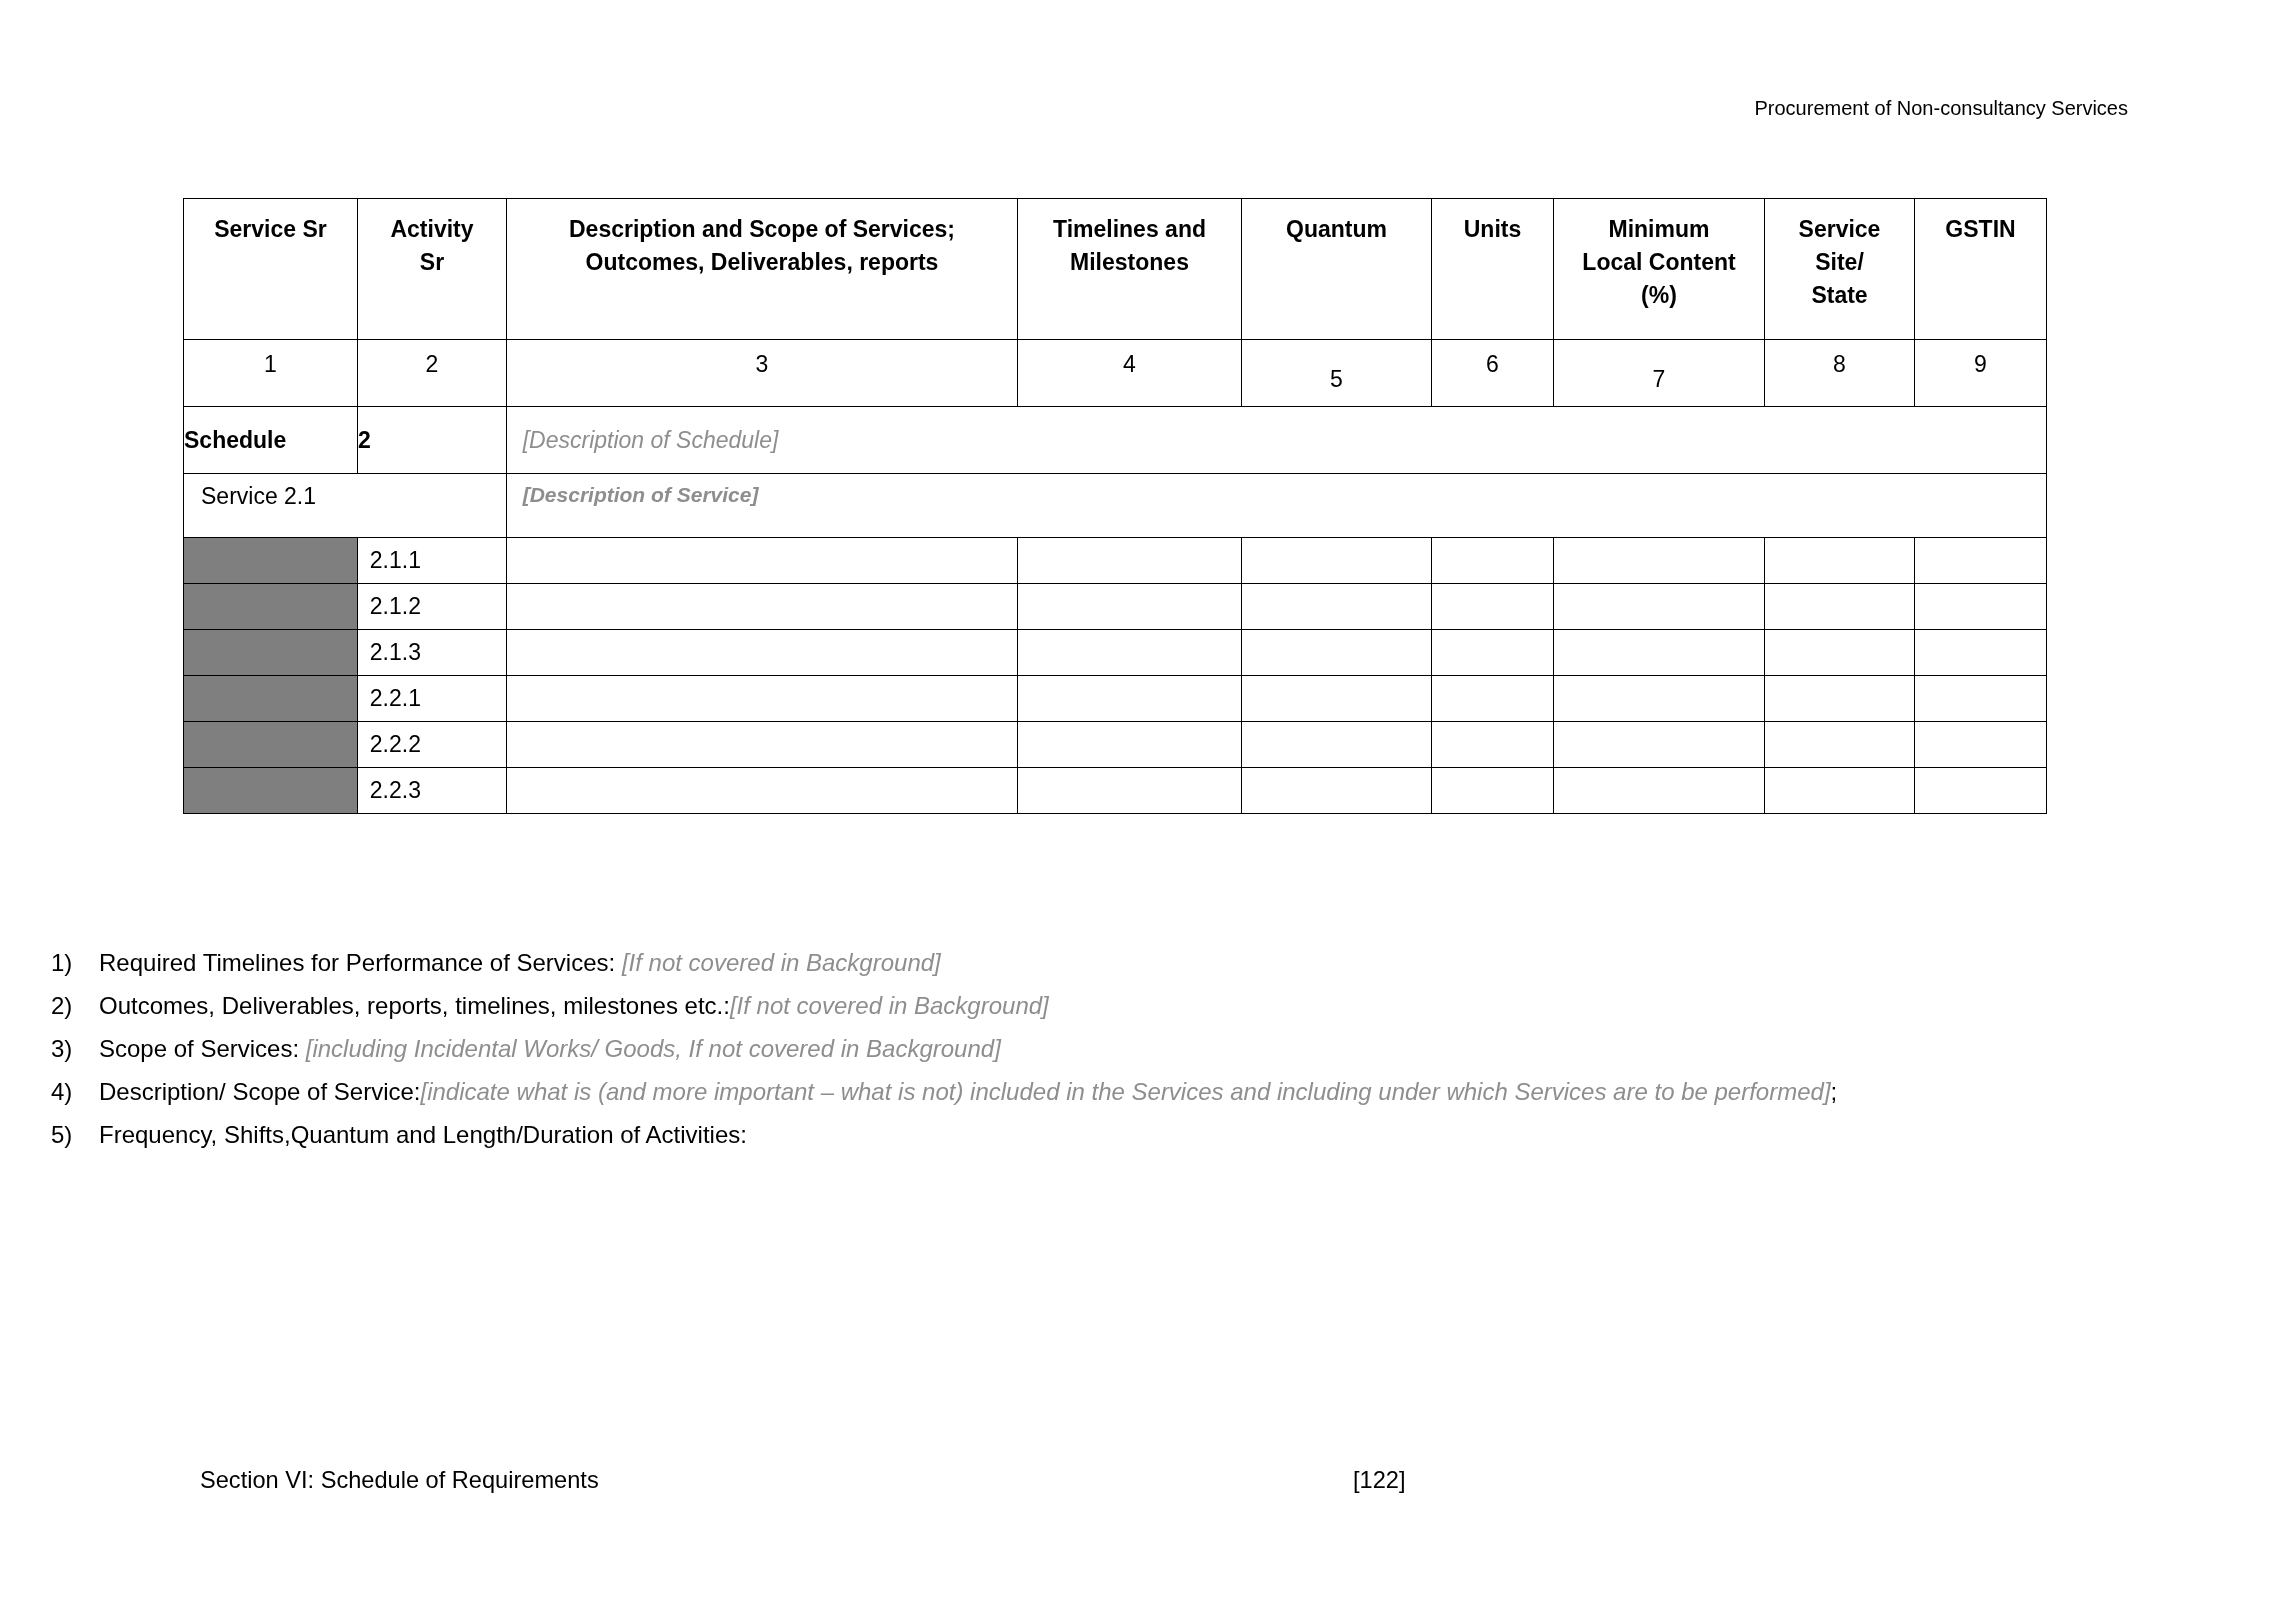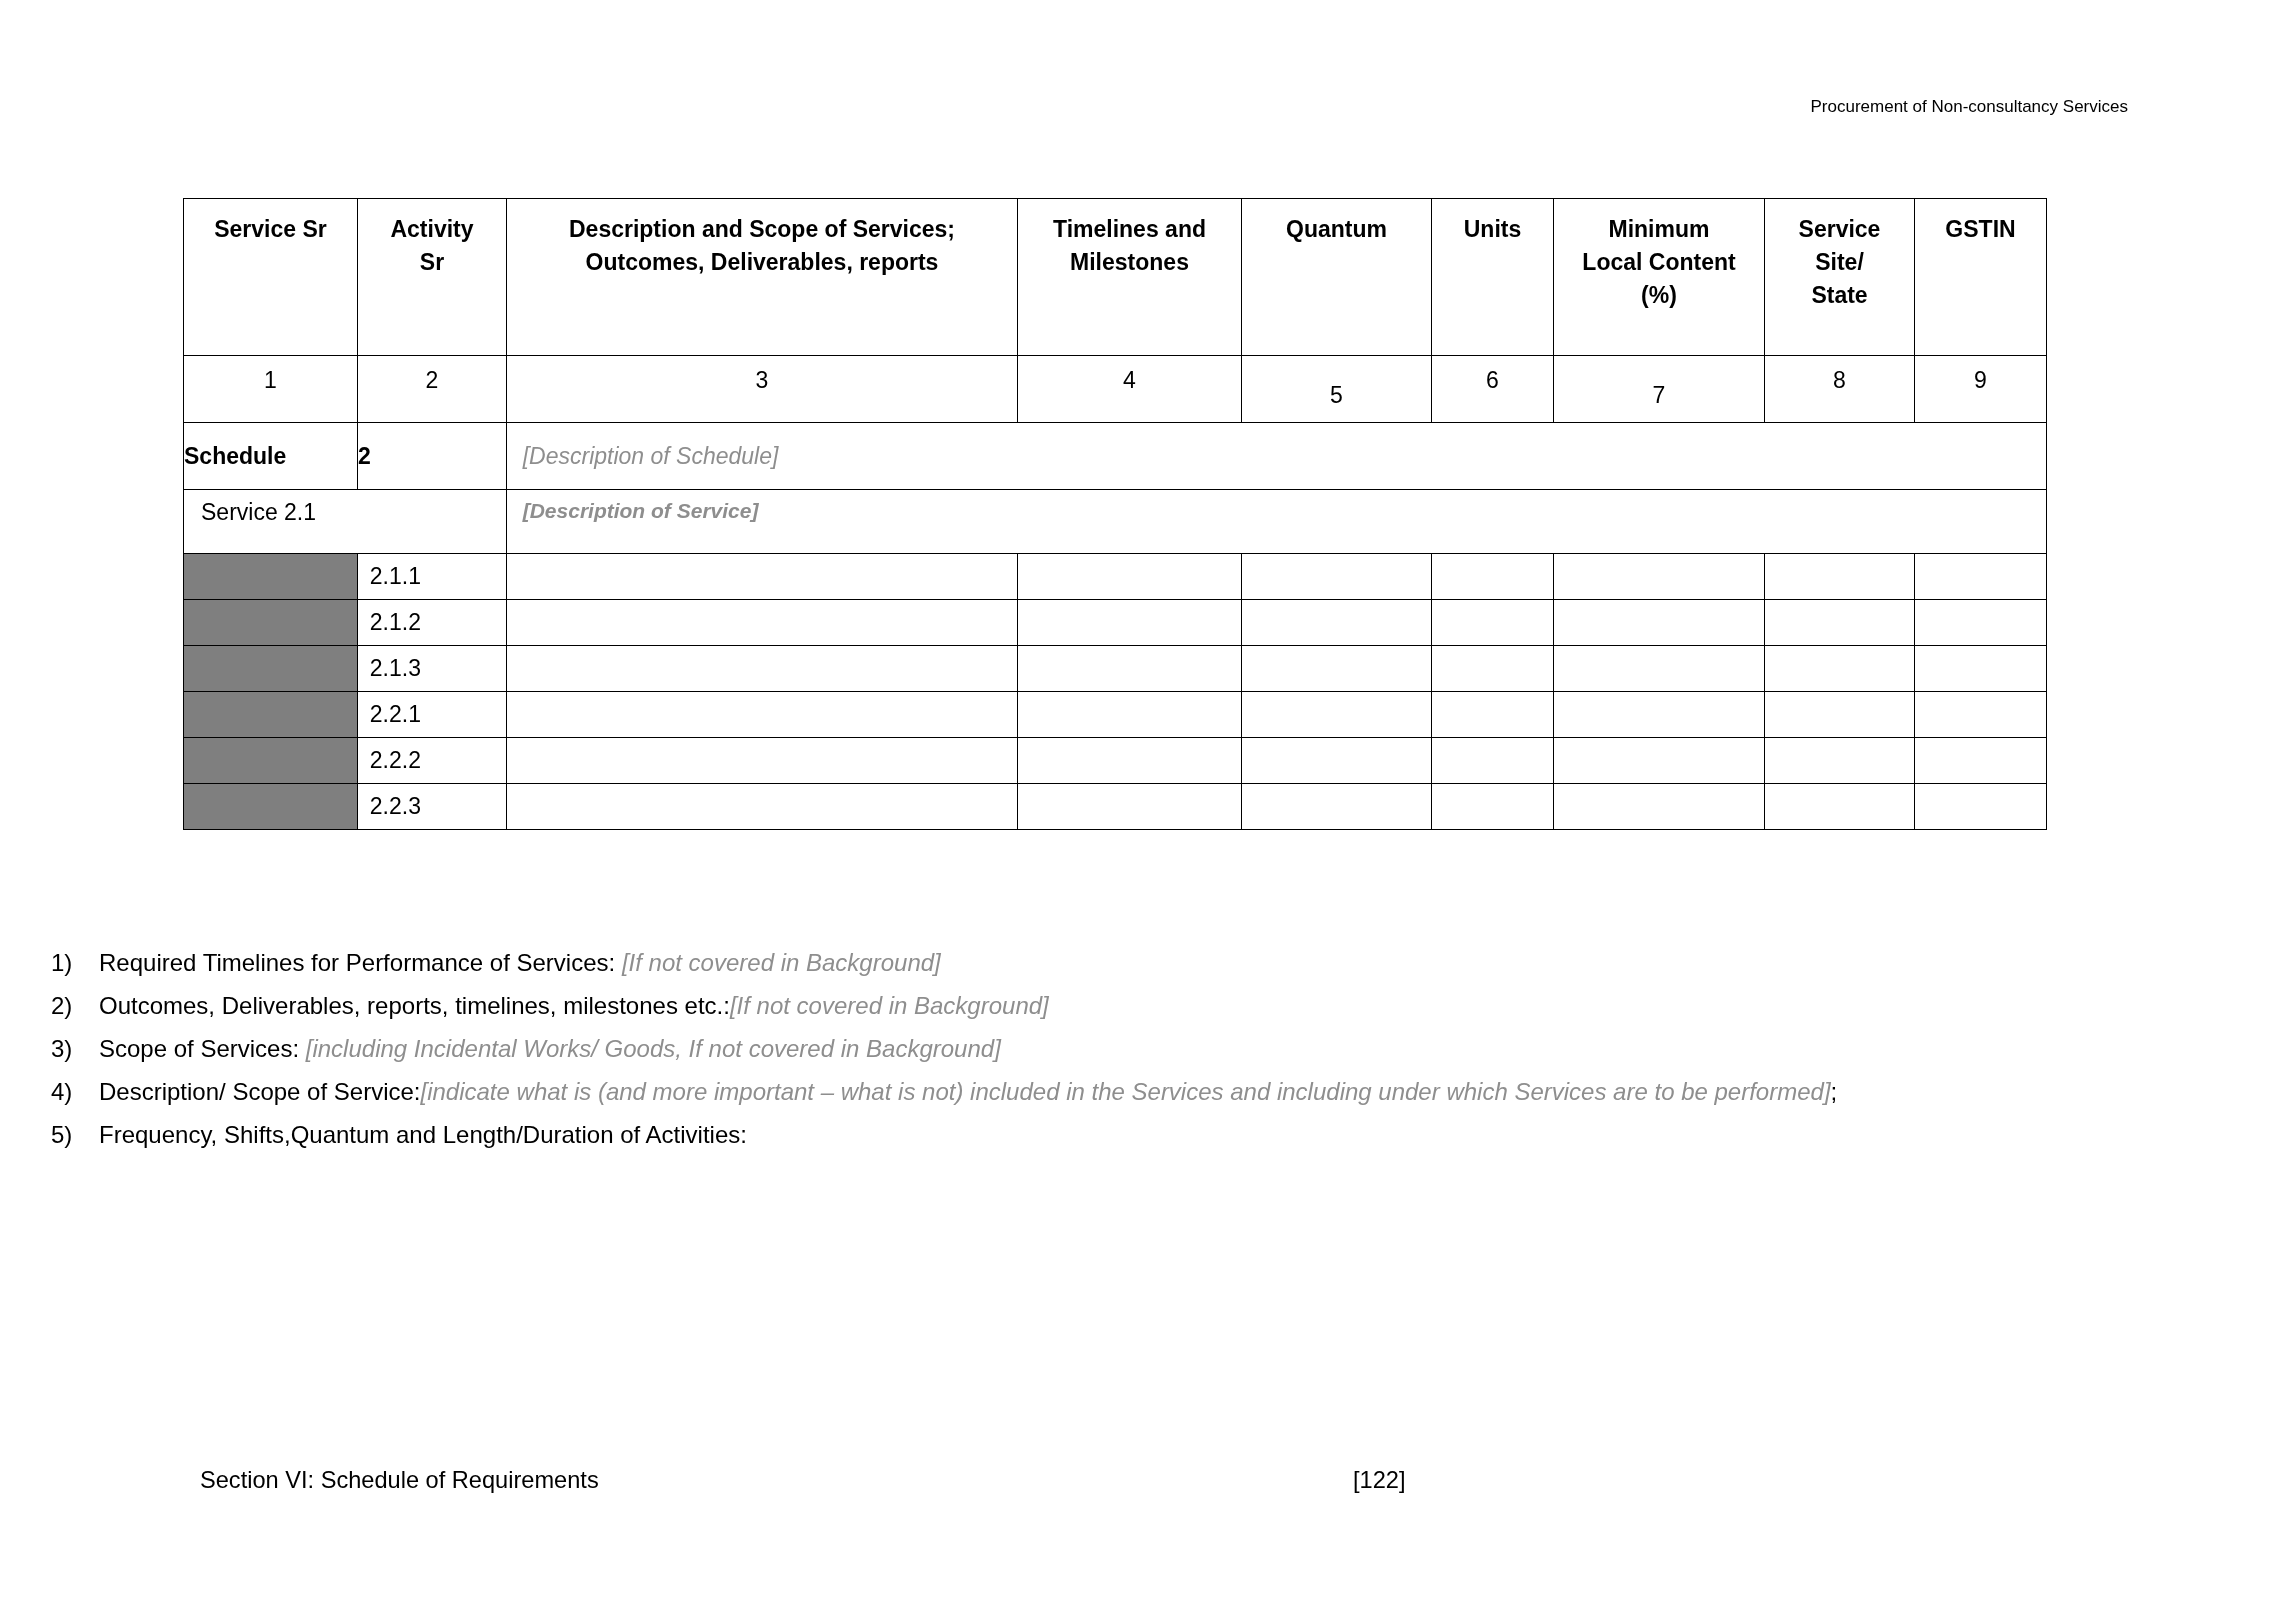--- a/index.html
+++ b/index.html
@@ -8,21 +8,21 @@
     width: 2295px; height: 1623px;
     position: relative;
     font-family: "Liberation Sans", sans-serif;
     color: var(--text, #000000);
   }
   .page { position: absolute; inset: 0; background: #fff; }
 
   .header-title {
     position: absolute;
     top: 97px; right: 167px;
-    font-size: 17px;
+    font-size: 20px;
   }
 
   table.req {
     position: absolute;
     top: 198px; left: 183px;
     width: 1864px;
     border-collapse: collapse;
     table-layout: fixed;
   }
   .req th, .req td {
@@ -31,21 +31,21 @@
     overflow: hidden;
   }
   .req th {
     font-weight: 700;
     text-align: center;
     vertical-align: top;
     padding: 14.4px 5.2px 5.2px;
     white-space: pre-line;
     line-height: 1.42;
   }
-  tr.head-row   { height: 157px; }
+  tr.head-row   { height: 141px; }
   tr.nums-row   { height: 67px; }
   tr.nums-row td { text-align: center; vertical-align: top; padding-top: 10.5px; }
   tr.nums-row td.low { padding-top: 26px; }
 
   tr.schedule-row { height: 67px; }
   tr.schedule-row td { vertical-align: middle; }
 
   .bold   { font-weight: 700; }
   .center { text-align: left; }
 

